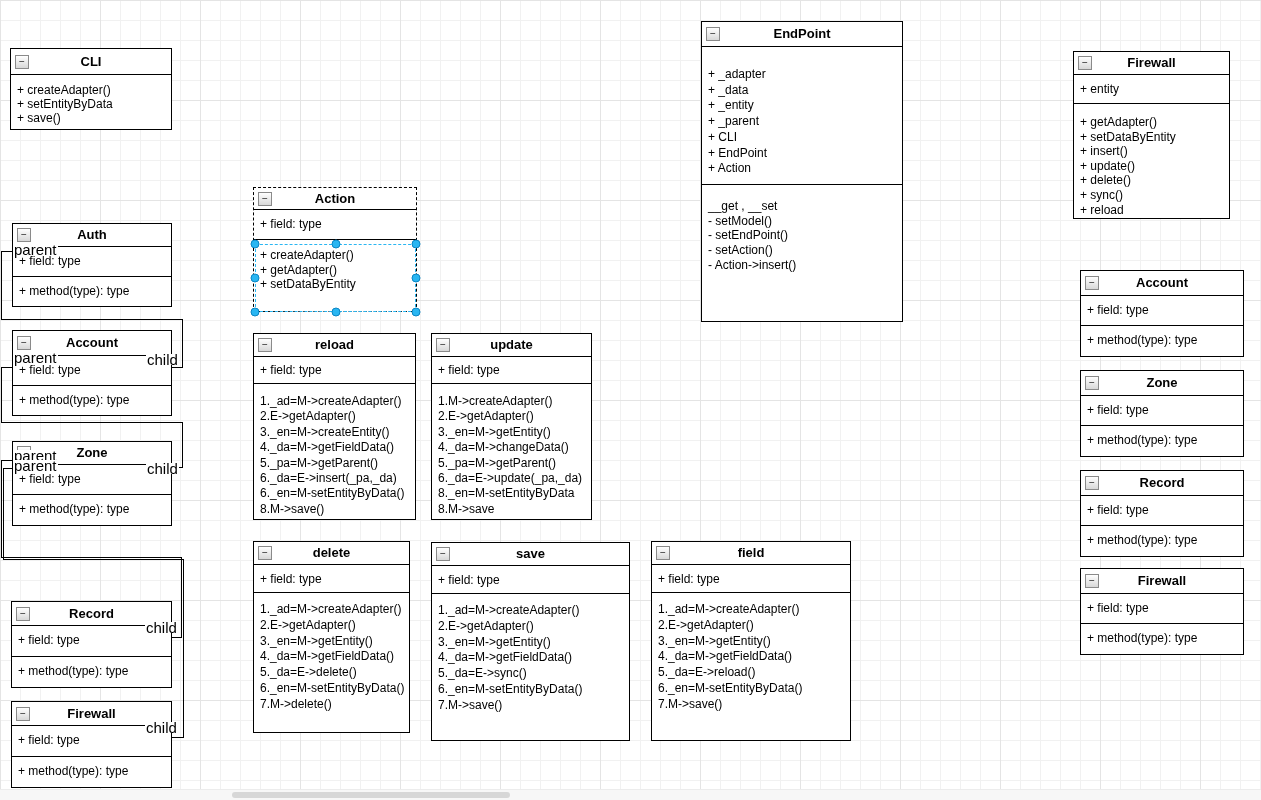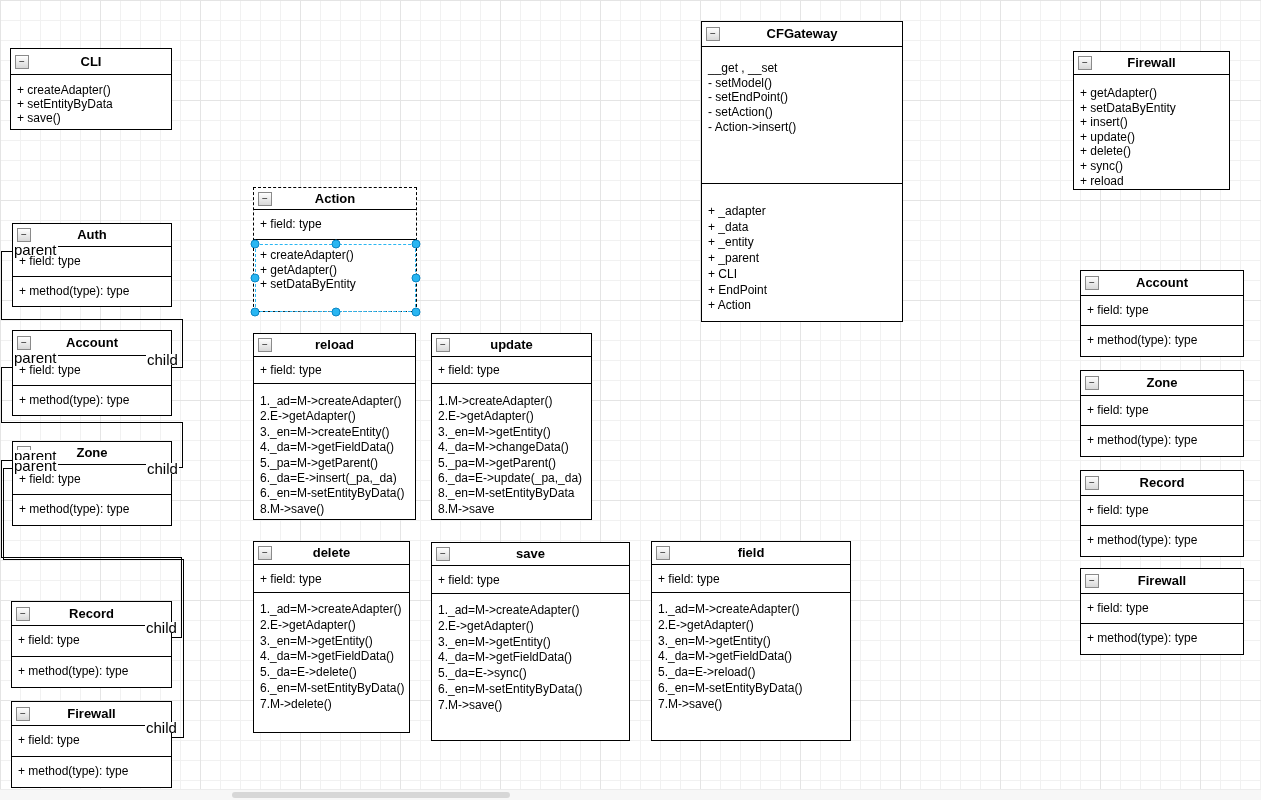--- a/index.html
+++ b/index.html
@@ -245,45 +245,48 @@
         <div class="line">4._da=M-&gt;getFieldData()</div>
         <div class="line">5._da=E-&gt;reload()</div>
         <div class="line">6._en=M-setEntityByData()</div>
         <div class="line">7.M-&gt;save()</div>
       </div>
   </div>
 
   <div class="uml" style="left:701px;top:21px;width:202px;">
     <div class="tbar" style="height:24px;line-height:24px;">
       <span class="cicon">−</span>
-      <span>CFGateway</span>
-    </div>
-    <div class="comp" style="height:137px;padding-top:14px;line-height:14.7px;">
-        <div class="line">__get , __set</div>
-        <div class="line">- setModel()</div>
-        <div class="line">- setEndPoint()</div>
-        <div class="line">- setAction()</div>
-        <div class="line">- Action-&gt;insert()</div>
-      </div>
+      <span>EndPoint</span>
+    </div>
     <div class="comp" style="height:138px;padding-top:20px;line-height:15.7px;">
         <div class="line">+ _adapter</div>
         <div class="line">+ _data</div>
         <div class="line">+ _entity</div>
         <div class="line">+ _parent</div>
         <div class="line">+ CLI</div>
         <div class="line">+ EndPoint</div>
         <div class="line">+ Action</div>
       </div>
+    <div class="comp" style="height:137px;padding-top:14px;line-height:14.7px;">
+        <div class="line">__get , __set</div>
+        <div class="line">- setModel()</div>
+        <div class="line">- setEndPoint()</div>
+        <div class="line">- setAction()</div>
+        <div class="line">- Action-&gt;insert()</div>
+      </div>
   </div>
 
   <div class="uml" style="left:1073px;top:51px;width:157px;">
     <div class="tbar" style="height:22px;line-height:22px;">
       <span class="cicon">−</span>
       <span>Firewall</span>
     </div>
+    <div class="comp" style="height:29px;">
+        <div class="line">+  entity</div>
+      </div>
     <div class="comp" style="height:115px;padding-top:11px;line-height:14.6px;">
         <div class="line">+ getAdapter()</div>
         <div class="line">+ setDataByEntity</div>
         <div class="line">+ insert()</div>
         <div class="line">+ update()</div>
         <div class="line">+ delete()</div>
         <div class="line">+ sync()</div>
         <div class="line">+ reload</div>
       </div>
   </div>

